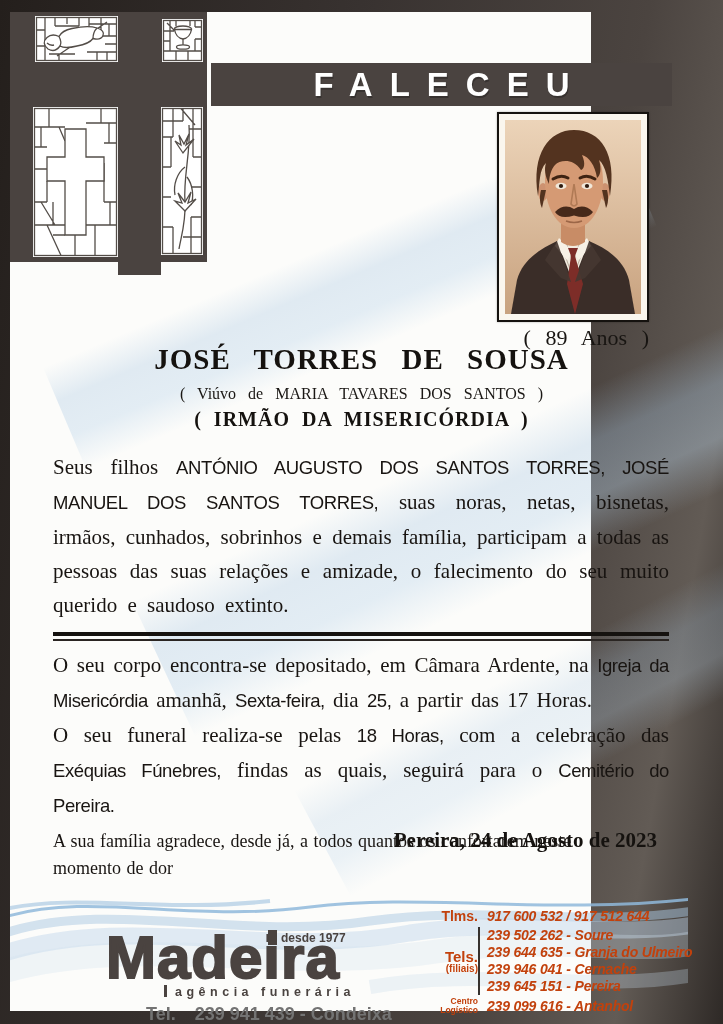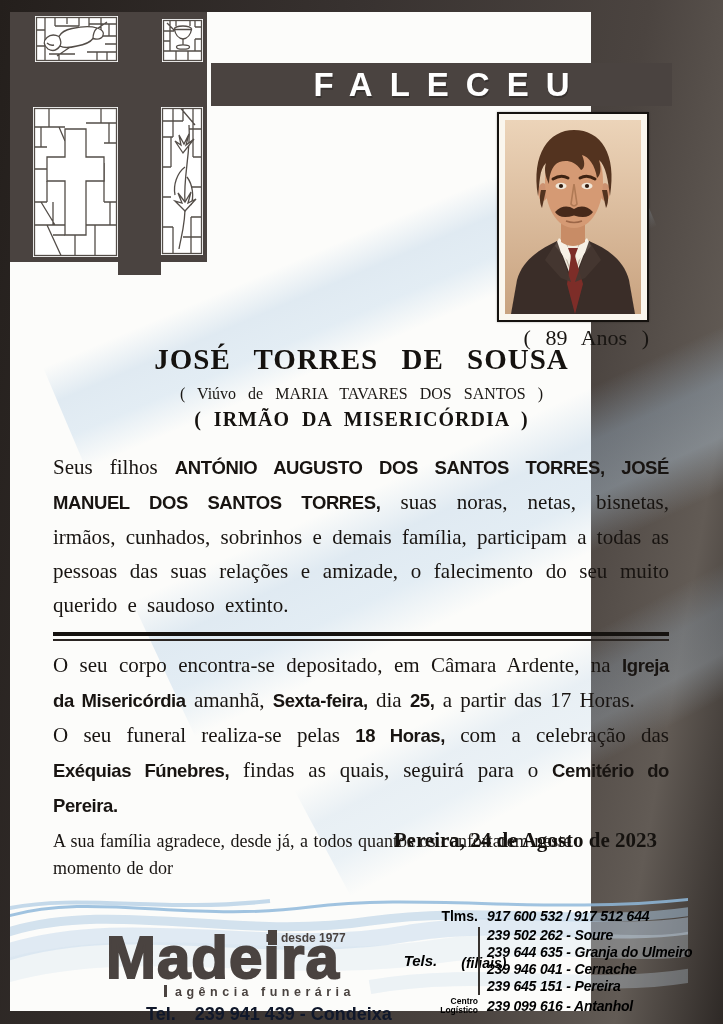--- a/index.html
+++ b/index.html
@@ -40,21 +40,21 @@
 
   .name{position:absolute;left:43px;top:331px;width:617px;margin:0;text-align:center;
     font-size:29px;font-weight:700;letter-spacing:1px;word-spacing:15px;color:#15120f;}
   .sub1{position:absolute;left:43px;top:373px;width:617px;text-align:center;
     font-size:16px;word-spacing:8px;color:#1a1714;}
   .sub2{position:absolute;left:43px;top:396px;width:617px;text-align:center;
     font-size:20px;font-weight:600;letter-spacing:1px;word-spacing:6px;color:#15120f;}
 
   .body-par{position:absolute;left:43px;top:438px;width:616px;margin:0;text-align:justify;
     font-size:21px;line-height:34px;word-spacing:5px;color:#181411;}
-  .bseg{font-family:"Liberation Sans",sans-serif;font-weight:700;font-size:18.5px;letter-spacing:-.4px;}
+  .bseg{font-family:"Liberation Sans",sans-serif;font-weight:400;font-size:18.5px;letter-spacing:-.4px;}
 
   .rule{position:absolute;left:43px;top:620px;width:616px;height:3px;
     border-top:4px solid #15120f;border-bottom:2px solid #2a2522;}
 
   .details{position:absolute;left:43px;top:636px;width:616px;}
   .details p{margin:0;text-align:justify;font-size:21px;line-height:35px;word-spacing:3px;color:#181411;}
   .details p.thanks{margin-top:5px;font-size:18px;line-height:27px;text-align:left;max-width:582px;word-spacing:1px;}
   .dateline{position:absolute;left:43px;top:816px;width:604px;text-align:right;
     font-size:21px;font-weight:700;color:#15120f;}
 
@@ -65,34 +65,34 @@
     font-family:"Liberation Sans",sans-serif;font-weight:700;font-size:12px;color:var(--dark,#4a4340);}
   .since-sq{display:inline-block;width:9px;height:15px;background:var(--dark,#4a4340);}
   .brand{position:absolute;left:0;top:6px;font-family:"Liberation Sans",sans-serif;font-weight:700;
     font-size:60px;line-height:60px;letter-spacing:1px;color:var(--dark,#4a4340);
     -webkit-text-stroke:2px var(--dark,#4a4340);}
   .tagline-row{position:absolute;left:58px;top:63px;display:flex;align-items:flex-start;gap:8px;}
   .tag-sq{width:3px;height:12px;background:var(--dark,#4a4340);}
   .tagline-row span:last-child{font-family:"Liberation Sans",sans-serif;font-weight:600;font-size:12.5px;
     letter-spacing:4.5px;color:var(--dark,#4a4340);}
   .tel-line{position:absolute;left:40px;top:82px;font-family:"Liberation Sans",sans-serif;font-weight:700;
-    font-size:18px;color:#0f172a;white-space:nowrap;}
+    font-size:18px;color:#737373;white-space:nowrap;}
   .tel-line .tel-label{margin-right:14px;}
 
   .contacts{position:absolute;left:422px;top:894px;width:256px;font-family:"Liberation Sans",sans-serif;
-    font-weight:700;color:#000000;}
+    font-weight:700;color:#c2410c;}
   .c-row{display:flex;align-items:center;}
   .c-label{width:46px;text-align:right;font-size:14px;flex:none;}
   .c-val{font-size:14px;letter-spacing:-.2px;white-space:nowrap;font-style:italic;}
   .c-row .c-val{padding-left:9px;}
   .tlms{height:19px;margin-bottom:2px;}
   .tels-group{display:flex;align-items:center;}
-  .tels-label-wrap{width:46px;flex:none;text-align:right;display:flex;align-items:flex-end;justify-content:center;font-style:italic;}
+  .tels-label-wrap{width:46px;flex:none;text-align:right;display:flex;flex-direction:column;align-items:flex-end;justify-content:center;}
   .tels-label-wrap span:first-child{font-size:15px;line-height:14px;}
-  .tels-label-wrap .sub{font-size:14px;line-height:9px;font-weight:600;padding-left:24px;}
+  .tels-label-wrap .sub{font-size:10px;line-height:9px;font-weight:600;padding-left:24px;}
   .tels-values{border-left:2px solid #37322e;margin-left:0;padding-left:7px;}
   .tels-values .c-val{height:17px;line-height:17px;}
   .centro{height:20px;margin-top:1px;}
   .c-label.two-line{display:flex;flex-direction:column;align-items:flex-end;justify-content:center;}
   .c-label.two-line span{font-size:8.5px;line-height:9px;font-weight:600;}
 
   .glass{stroke:#534d48;fill:none;stroke-width:1.3;}
   .glass-fill{fill:#fff;stroke:#534d48;stroke-width:1.3;}
 </style>
 </head>

